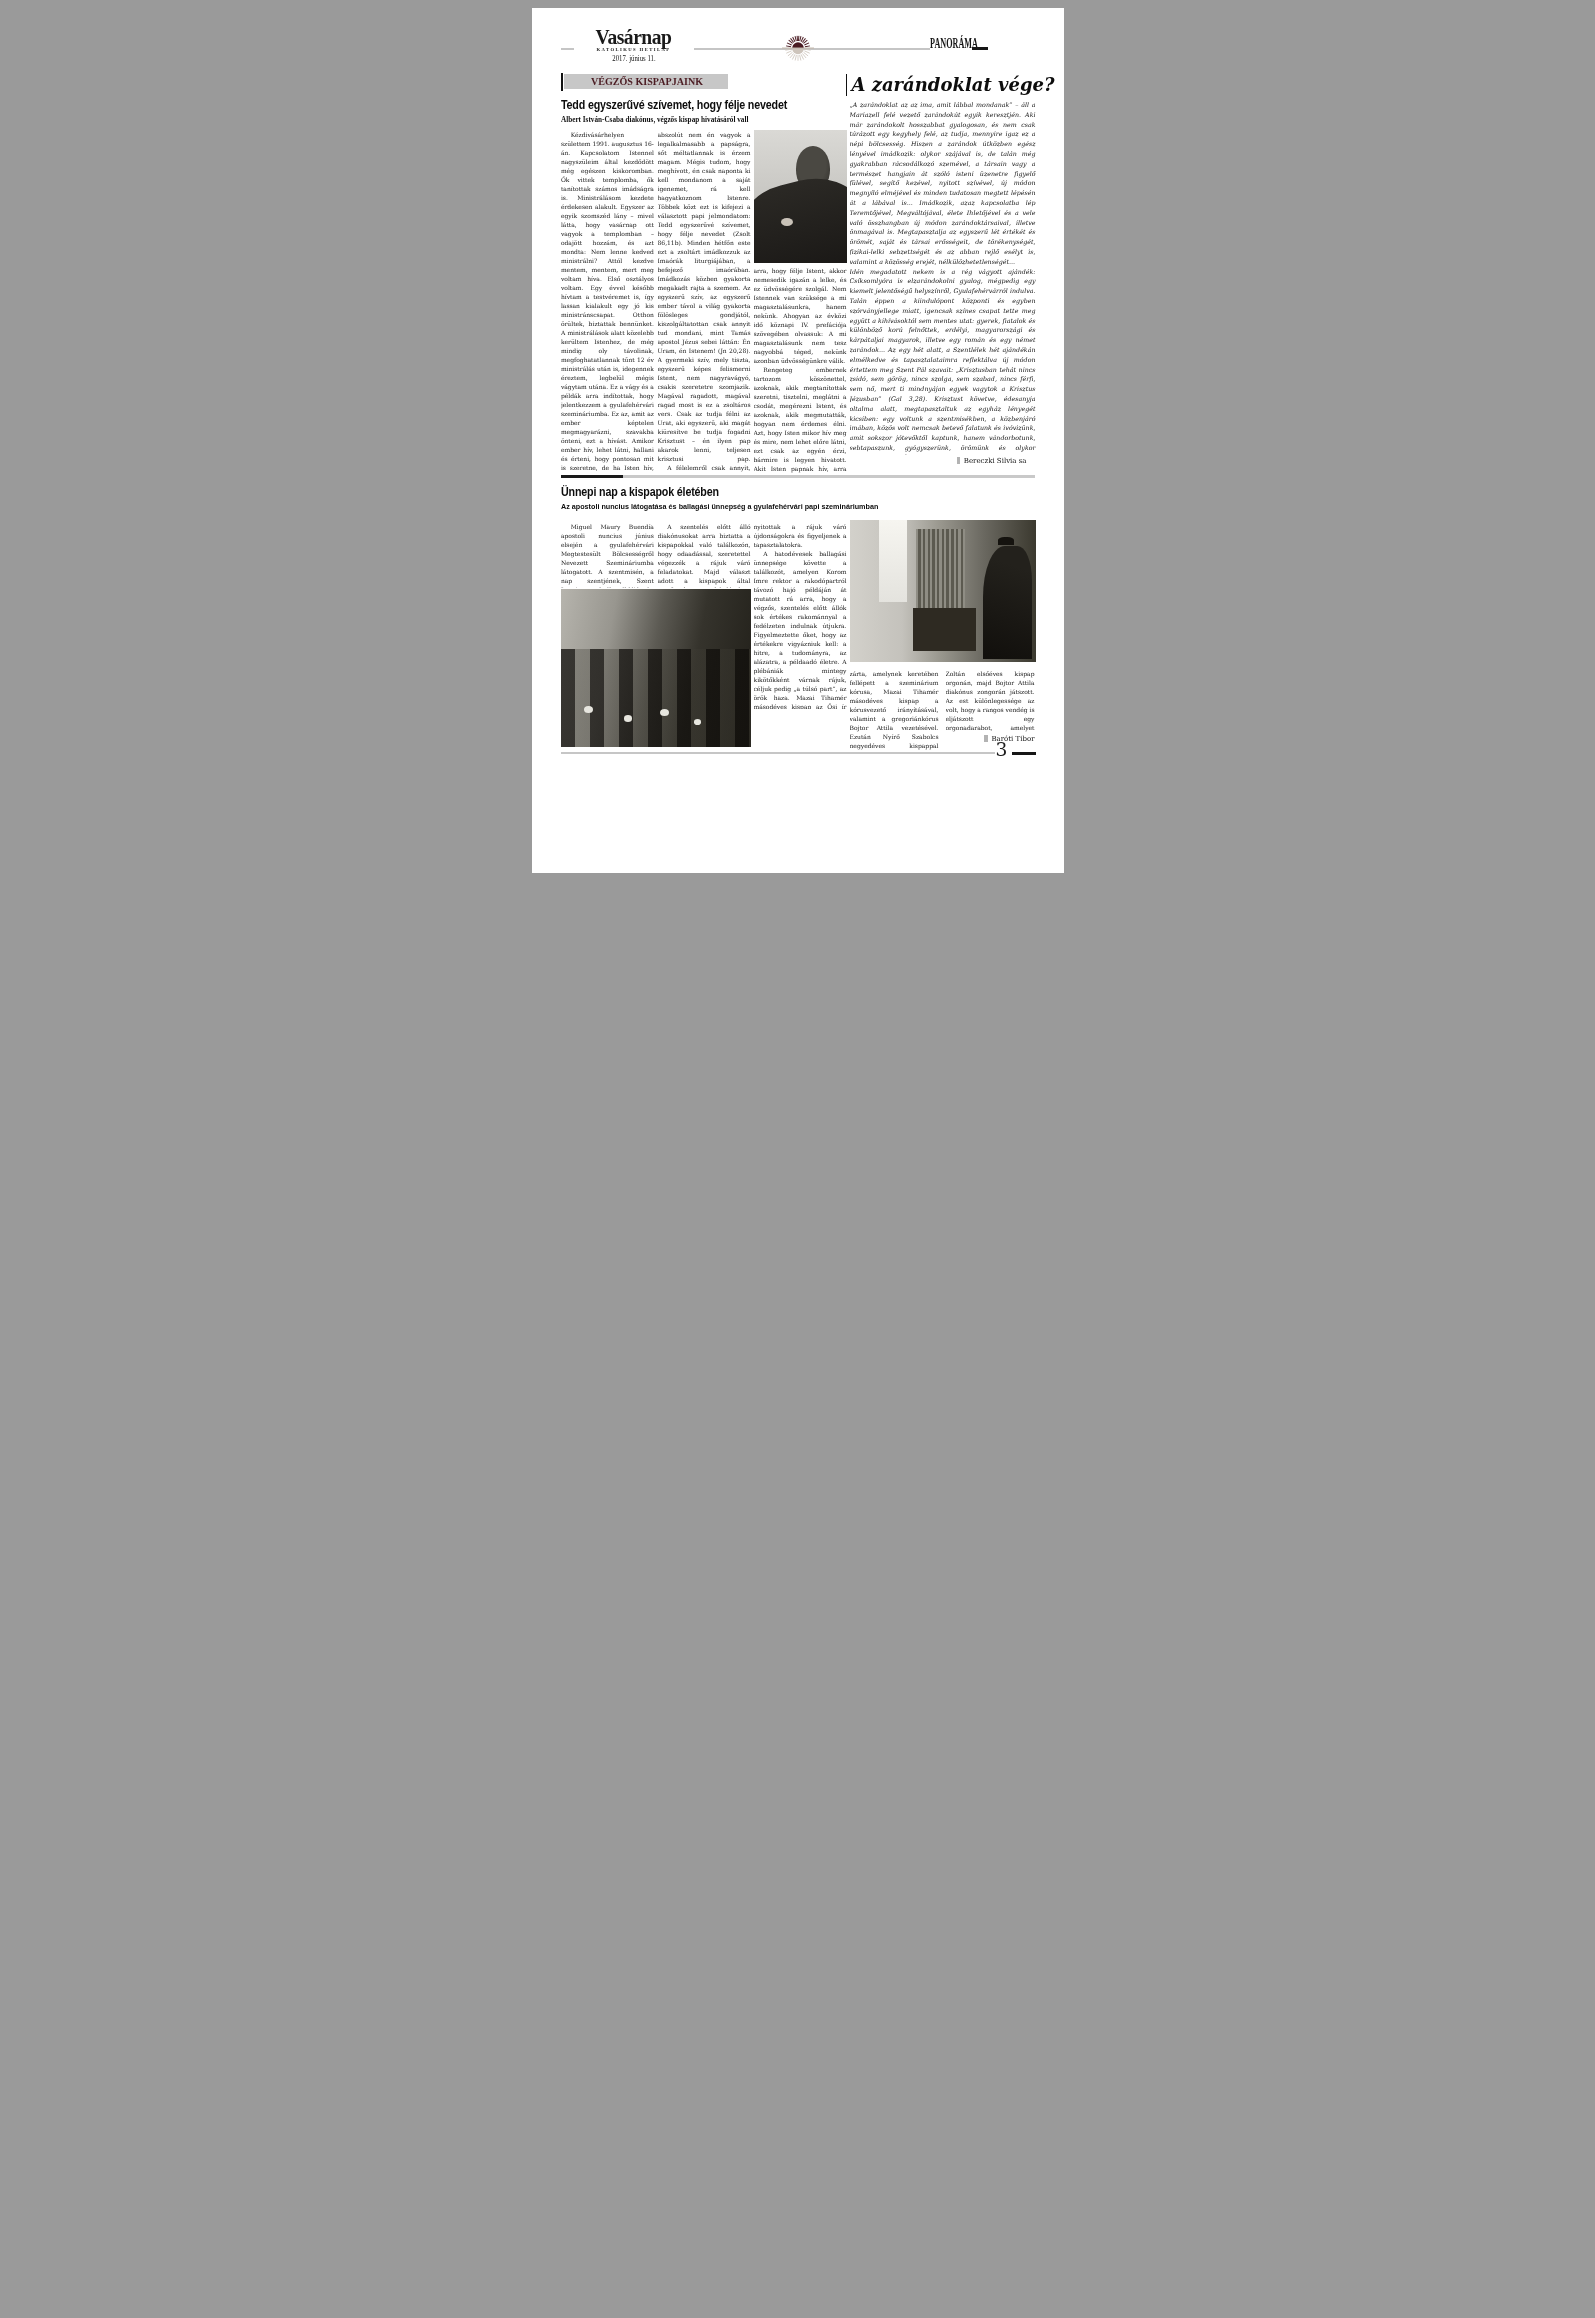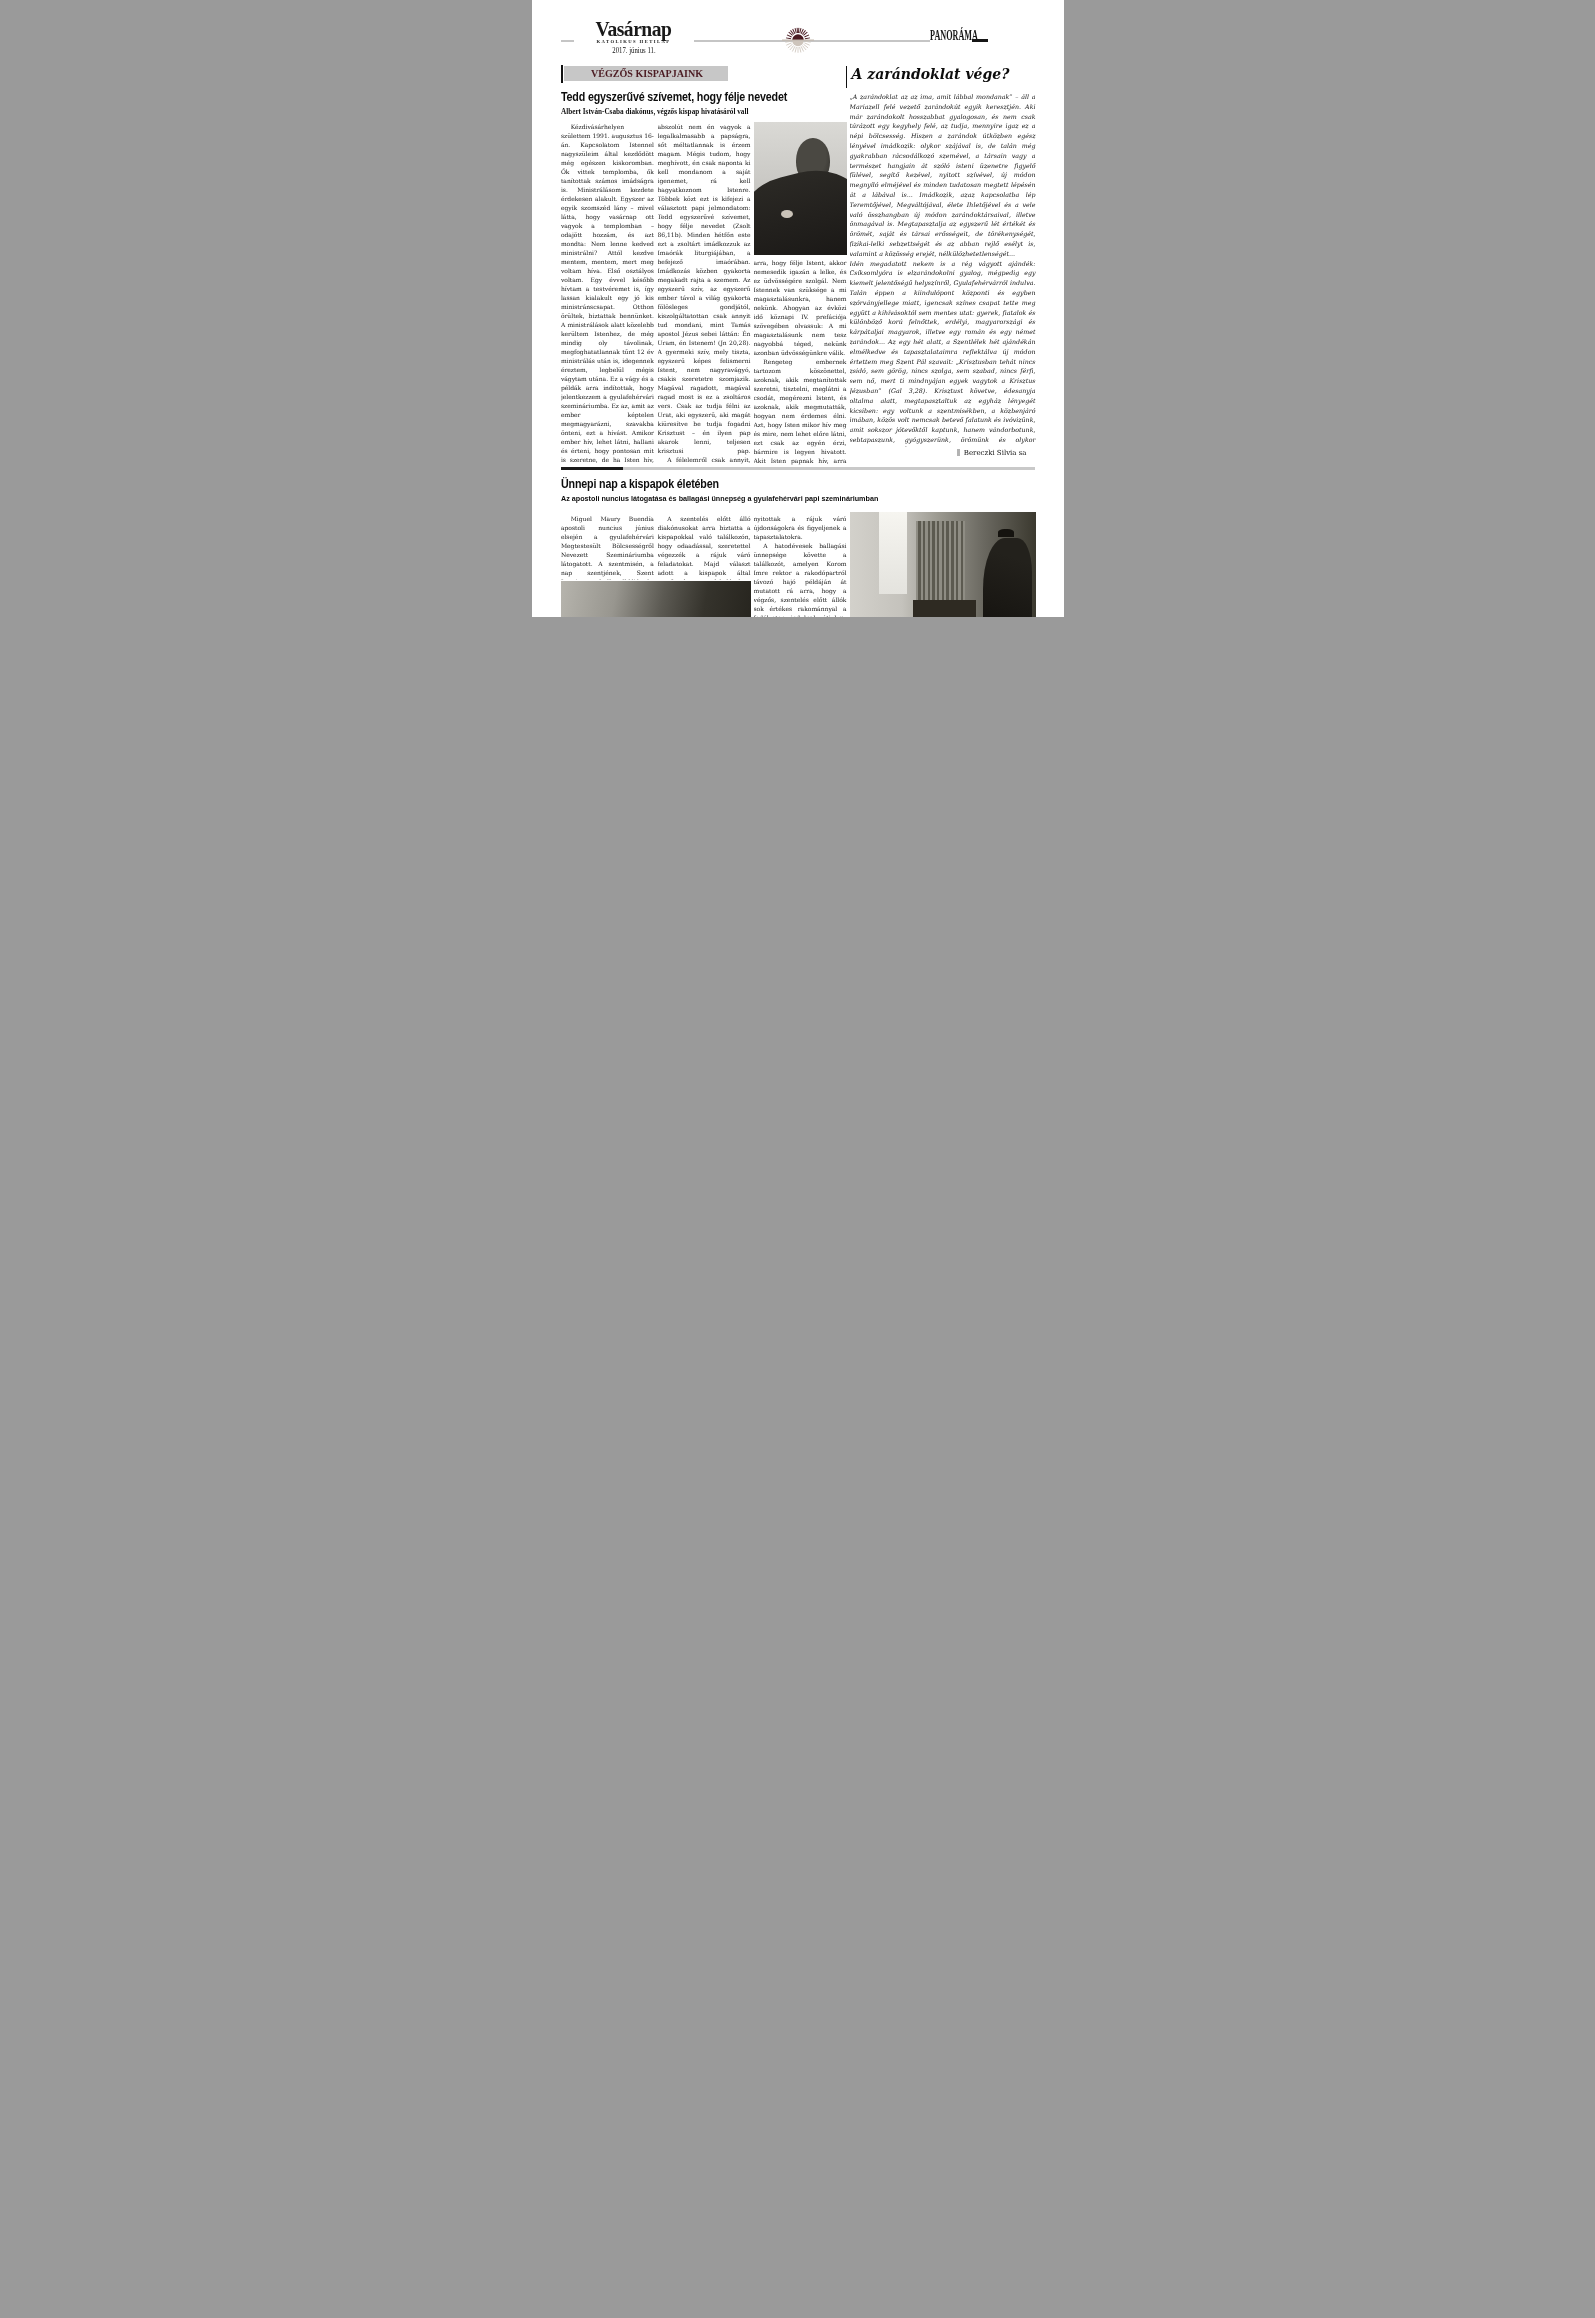--- a/index.html
+++ b/index.html
@@ -1,16 +1,16 @@
 <!DOCTYPE html>
 <html lang="hu" style="font-size:7.5px"><head>
 <meta charset="utf-8">
 <style>
   html,body{margin:0;padding:0;background:#9a9a9a;}
-  .page{position:relative;width:532px;height:617px;margin:0 auto;background:#ffffff;
+  .page{position:relative;width:532px;height:865px;margin:8px auto;background:#ffffff;
         font-family:"DejaVu Serif", serif;color:#141414;overflow:hidden;}
   .abs{position:absolute;}
   
   .logo-wrap{left:42px;top:20.6px;width:120px;text-align:center;background:#fff;z-index:3;padding-bottom:0.9px;}
   .logo-title{font-family:"Liberation Serif", serif;font-weight:700;font-size:19.6px;line-height:18px;
               letter-spacing:-0.5px;color:#1a1a1a;transform:scaleY(1.08);}
   .logo-sub{font-family:"Liberation Serif", serif;font-weight:700;font-size:4.7px;letter-spacing:1.4px;
             color:#222;margin-top:0.9px;}
   .logo-date{font-family:"Liberation Serif", serif;font-size:7.5px;color:#111;margin-top:1.4px;
              transform:scaleX(.9);}
@@ -36,21 +36,21 @@
   .body-col{font-size:6px;line-height:9px;text-align:justify;color:#161616;}
   .body-col p{margin:0;text-align:justify;}
   .ind{text-indent:9.8px;}
   .jlast{text-align-last:justify;}
   .colA{left:29.4px;top:122px;width:93px;height:344px;overflow:hidden;}
   .colB{left:126px;top:122px;width:93px;height:344px;overflow:hidden;}
   .colC{left:222px;top:258px;width:93px;height:208px;overflow:hidden;}
   
   .a2-rule{left:314px;top:66px;width:1.4px;height:21.5px;background:#111;}
   .a2-title{left:320px;top:66px;font-family:"DejaVu Serif", serif;font-style:italic;font-weight:700;
-            font-size:14px;color:#0d0d0d;white-space:nowrap;}
+            font-size:18px;color:#0d0d0d;white-space:nowrap;}
   .a2-body{left:318px;top:92px;width:186px;height:355px;overflow:hidden;
            font-style:italic;font-size:6.3px;line-height:9.8px;}
   .a2-body p{margin:0;text-align:justify;}
   .signature{font-size:7px;font-family:"DejaVu Serif", serif;color:#111;text-align:right;}
   .sig-block{display:inline-block;width:3.3px;height:6.5px;background:#b3b3b3;margin-right:3.7px;vertical-align:-0.9px;}
   .a2-sig{left:309px;top:449px;width:186px;}
   
   .divider{left:29.4px;top:467px;width:474px;height:2.8px;background:#c9c9c9;}
   .divider-black{left:29.4px;top:467px;width:62px;height:2.8px;background:#1a1a1a;}
   

